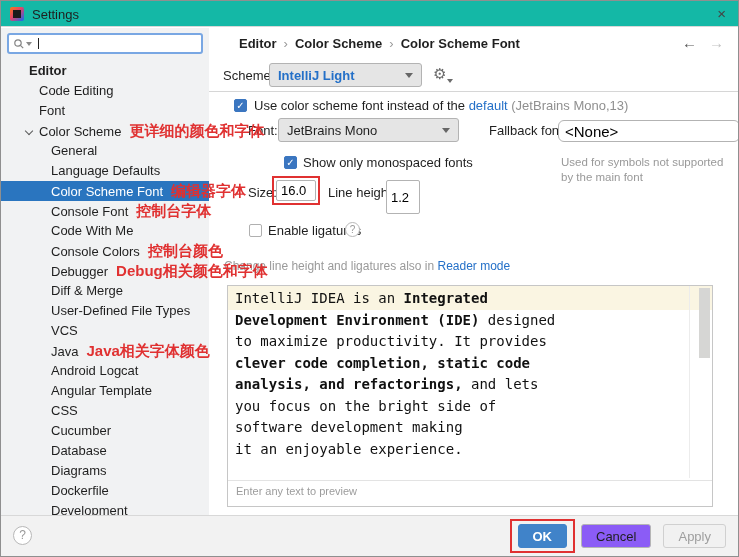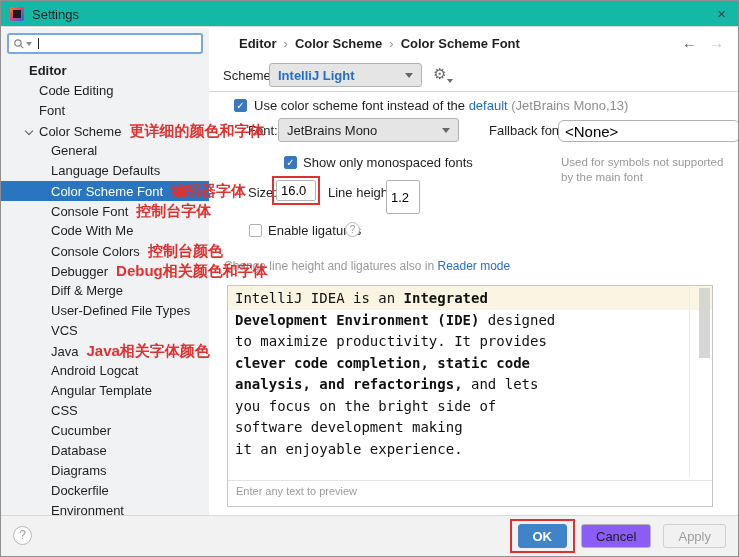--- a/index.html
+++ b/index.html
@@ -149,21 +149,21 @@
         <div class="tree-row lvl2"><span class="lab">User-Defined File Types</span></div>
         <div class="tree-row lvl2"><span class="lab">VCS</span></div>
         <div class="tree-row lvl2"><span class="lab">Java</span><span class="annot">Java相关字体颜色</span></div>
         <div class="tree-row lvl2"><span class="lab">Android Logcat</span></div>
         <div class="tree-row lvl2"><span class="lab">Angular Template</span></div>
         <div class="tree-row lvl2"><span class="lab">CSS</span></div>
         <div class="tree-row lvl2"><span class="lab">Cucumber</span></div>
         <div class="tree-row lvl2"><span class="lab">Database</span></div>
         <div class="tree-row lvl2"><span class="lab">Diagrams</span></div>
         <div class="tree-row lvl2"><span class="lab">Dockerfile</span></div>
-        <div class="tree-row lvl2"><span class="lab">Environment</span></div>
+        <div class="tree-row lvl2"><span class="lab">Development</span></div>
       </div>
   </div>
 
   <div class="main">
     <div class="breadcrumb" id="breadcrumb"><span class="bc-item">Editor</span><span class="bc-sep">›</span><span class="bc-item">Color Scheme</span><span class="bc-sep">›</span><span class="bc-item">Color Scheme Font</span></div>
     <div class="nav">
       <span class="back">←</span>
       <span class="fwd">→</span>
     </div>
 

